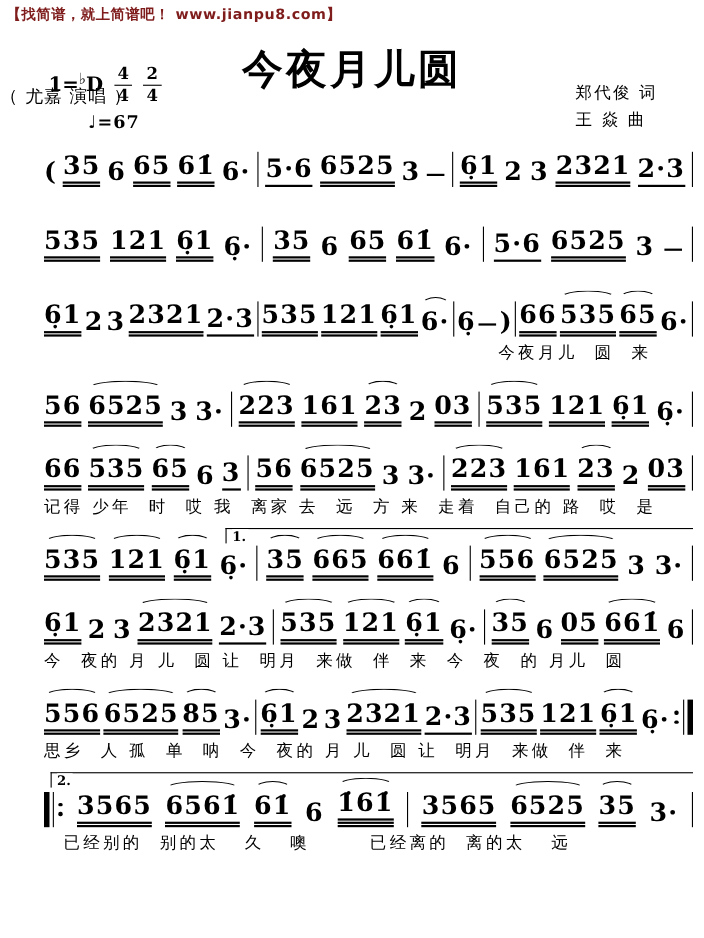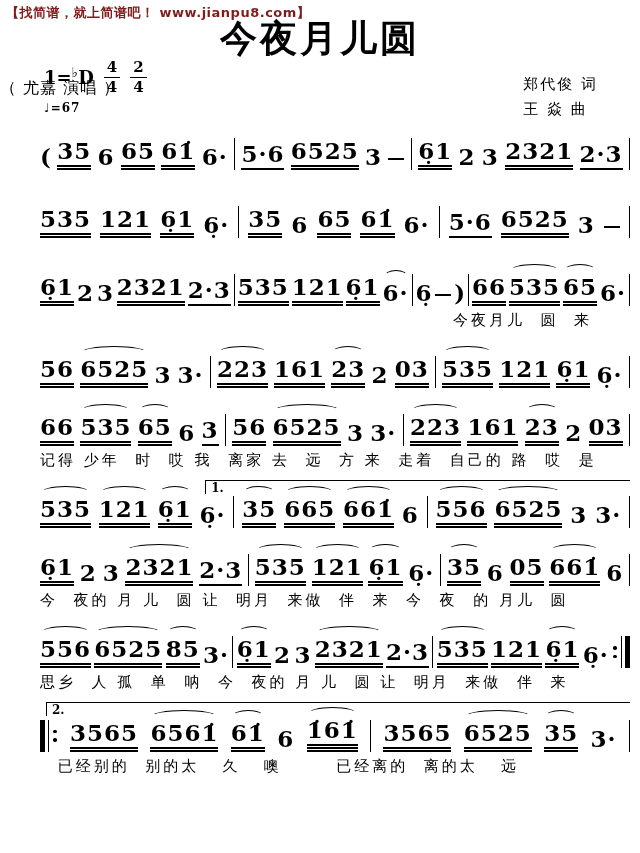--- a/index.html
+++ b/index.html
@@ -6,21 +6,21 @@
   body{
     width:640px;height:853px;background:#ffffff;position:relative;
     font-family:"DejaVu Sans",sans-serif;color:#000;overflow:hidden;
   }
   
   .banner{
     position:absolute;top:4px;left:6px;font-size:13px;font-weight:bold;
     letter-spacing:0.5px;font-family:"DejaVu Sans",sans-serif;
   }
   .title{
-    position:absolute;top:14px;left:0;right:0;text-align:center;
+    position:absolute;top:38px;left:0;right:0;text-align:center;
     font-size:37px;font-weight:bold;letter-spacing:3px;
     font-family:"DejaVu Sans",sans-serif;
   }
   .subtitle{
     position:absolute;top:78px;left:0;right:0;text-align:left;
     font-size:16px;letter-spacing:1px;
   }
   .credits{
     position:absolute;top:72px;right:42px;text-align:left;
     font-size:15px;line-height:1.65;letter-spacing:2px;
@@ -30,21 +30,21 @@
     font-weight:bold;font-size:18px;
   }
   .keyline{display:flex;align-items:center;}
   .flat{font-size:14px;vertical-align:top;position:relative;top:-6px;}
   .frac{
     display:inline-flex;flex-direction:column;align-items:center;
     line-height:1;font-size:15px;margin-left:10px;
   }
   .frac .num{border-bottom:1.7px solid #000;padding:0 3px 2px;}
   .frac .den{padding-top:2px;}
-  .tempo{margin-top:6px;font-size:12px;letter-spacing:1px;}
+  .tempo{margin-top:6px;font-size:16px;letter-spacing:1px;margin-left:36px;}
   
   #score{position:absolute;top:124px;left:40px;right:10px;}
   .system{position:relative;margin-bottom:12px;}
   .system.nolyr{margin-bottom:22px;}
   .mrow{
     display:flex;align-items:flex-end;justify-content:space-between;
     padding-top:14px;font-family:"DejaVu Serif",serif;font-weight:bold;
     font-size:23px;line-height:1.08;
   }
   .ng{position:relative;letter-spacing:1px;white-space:nowrap;}

